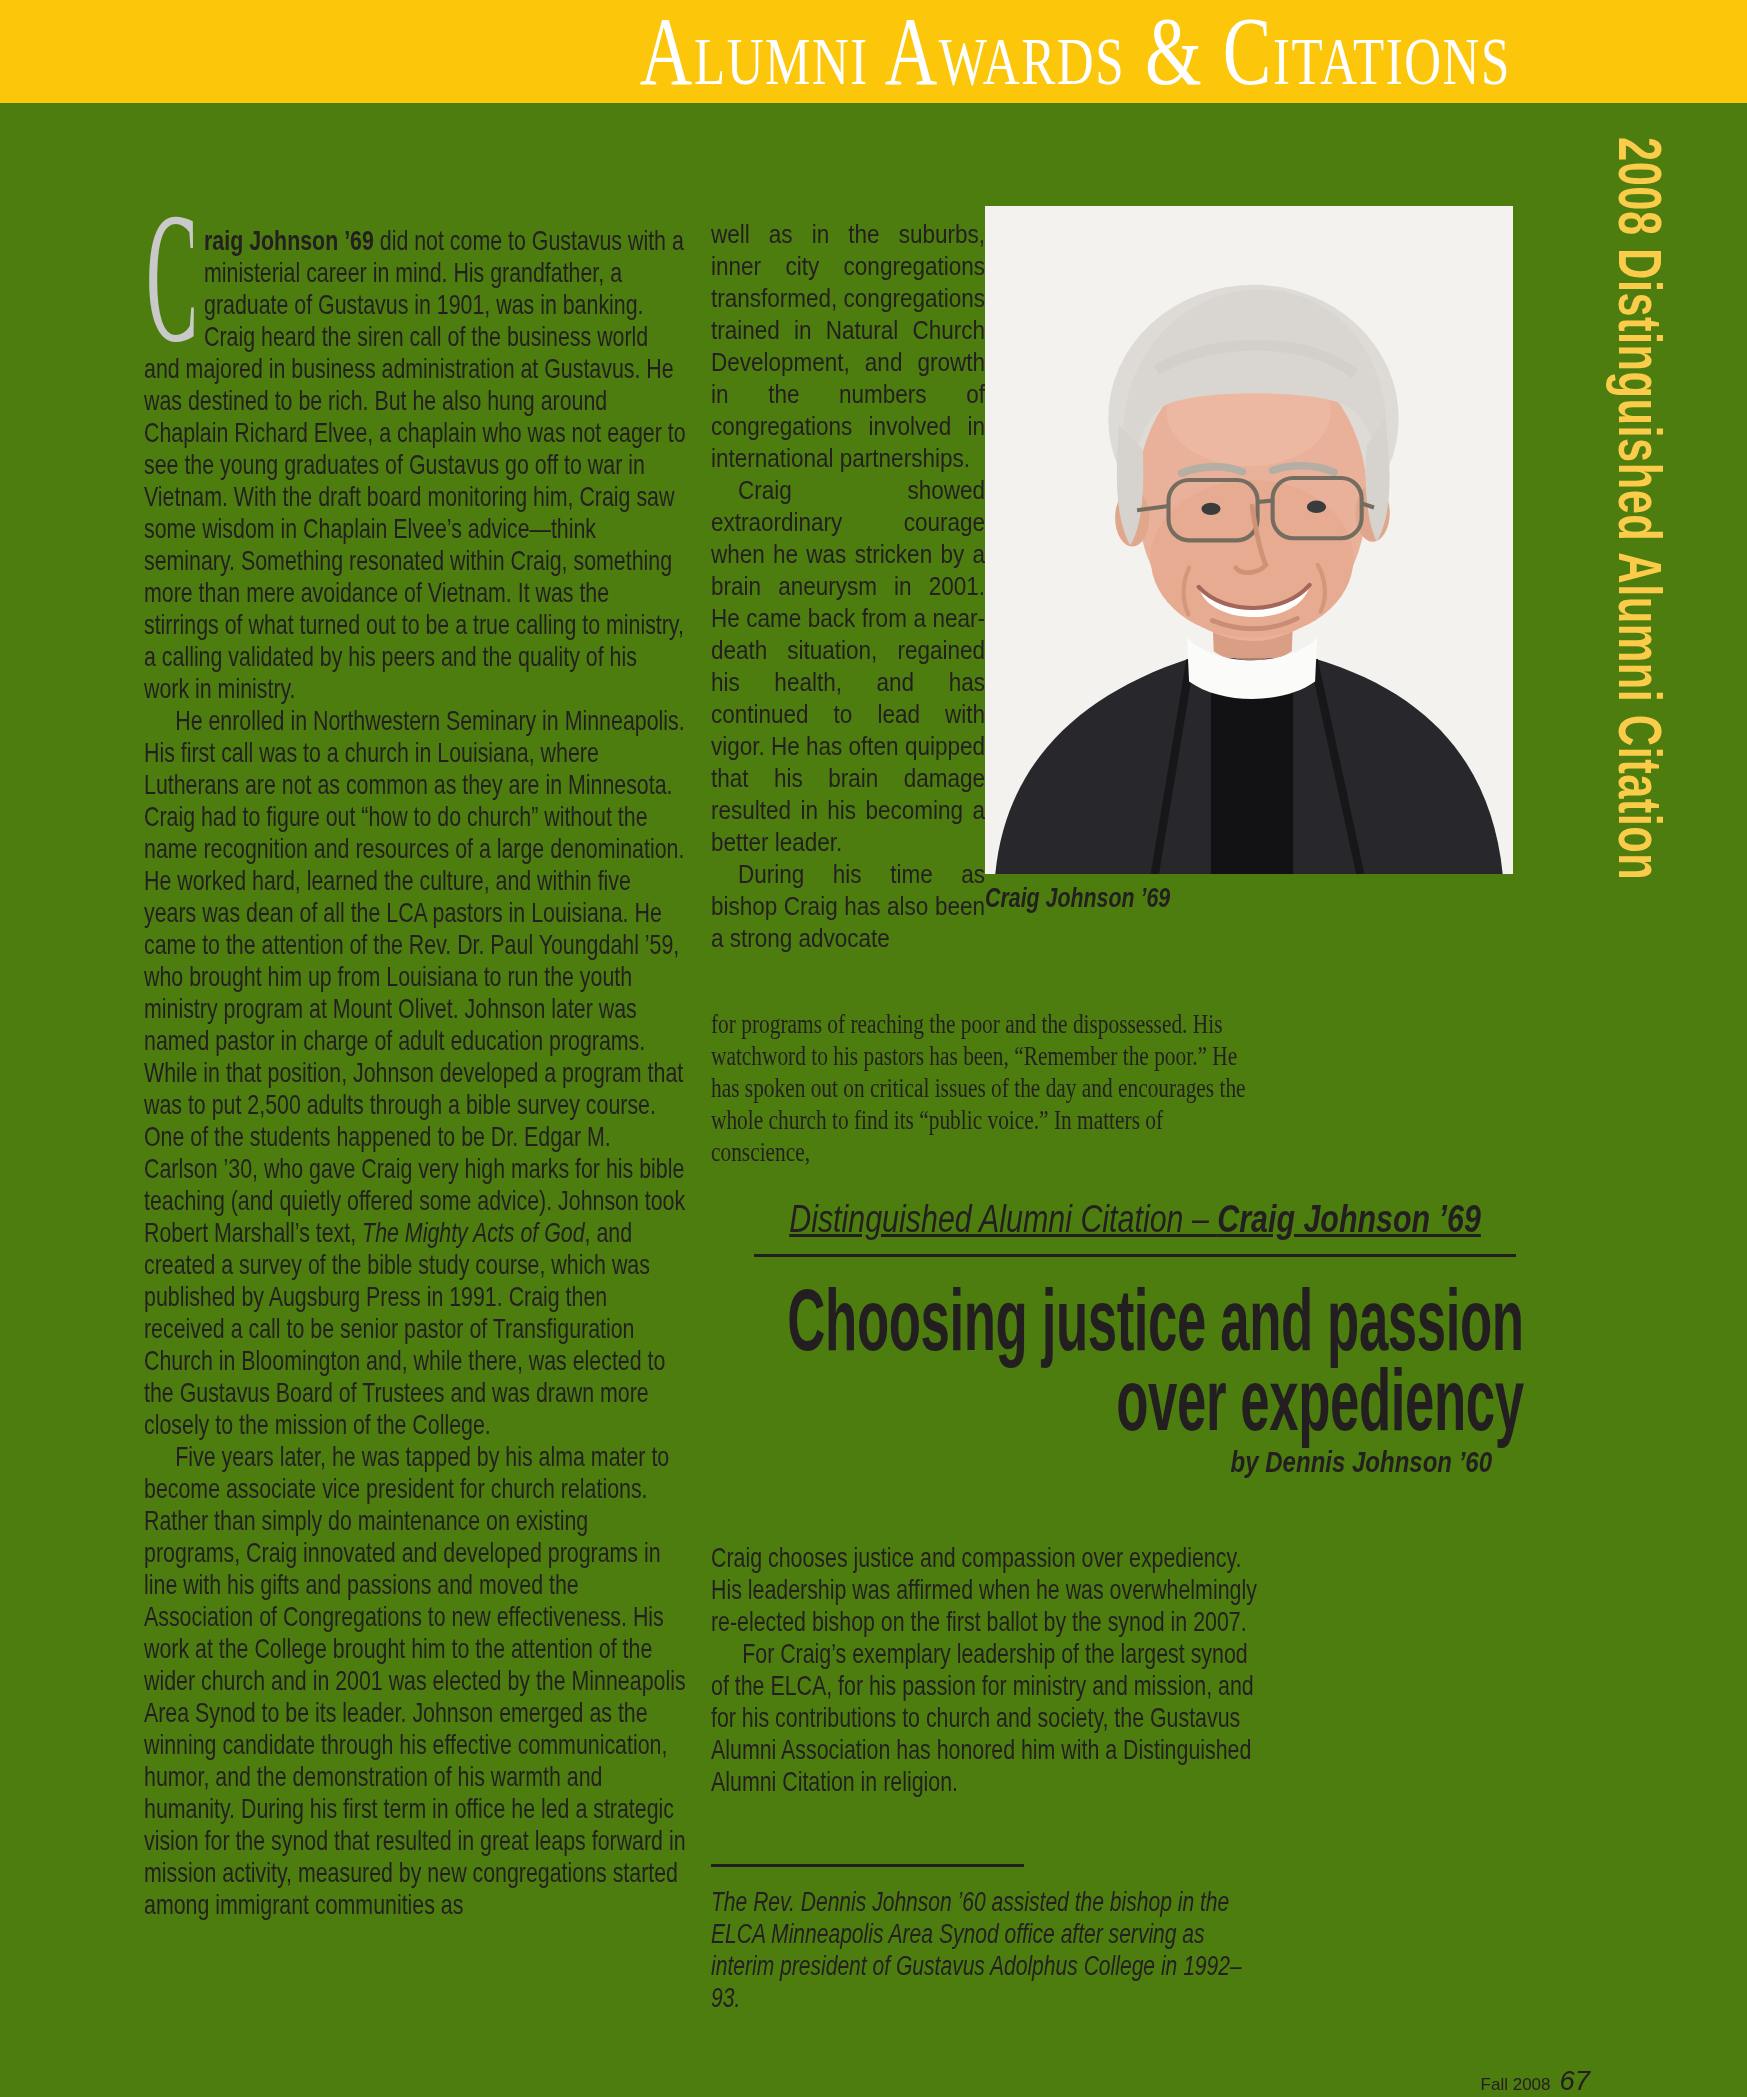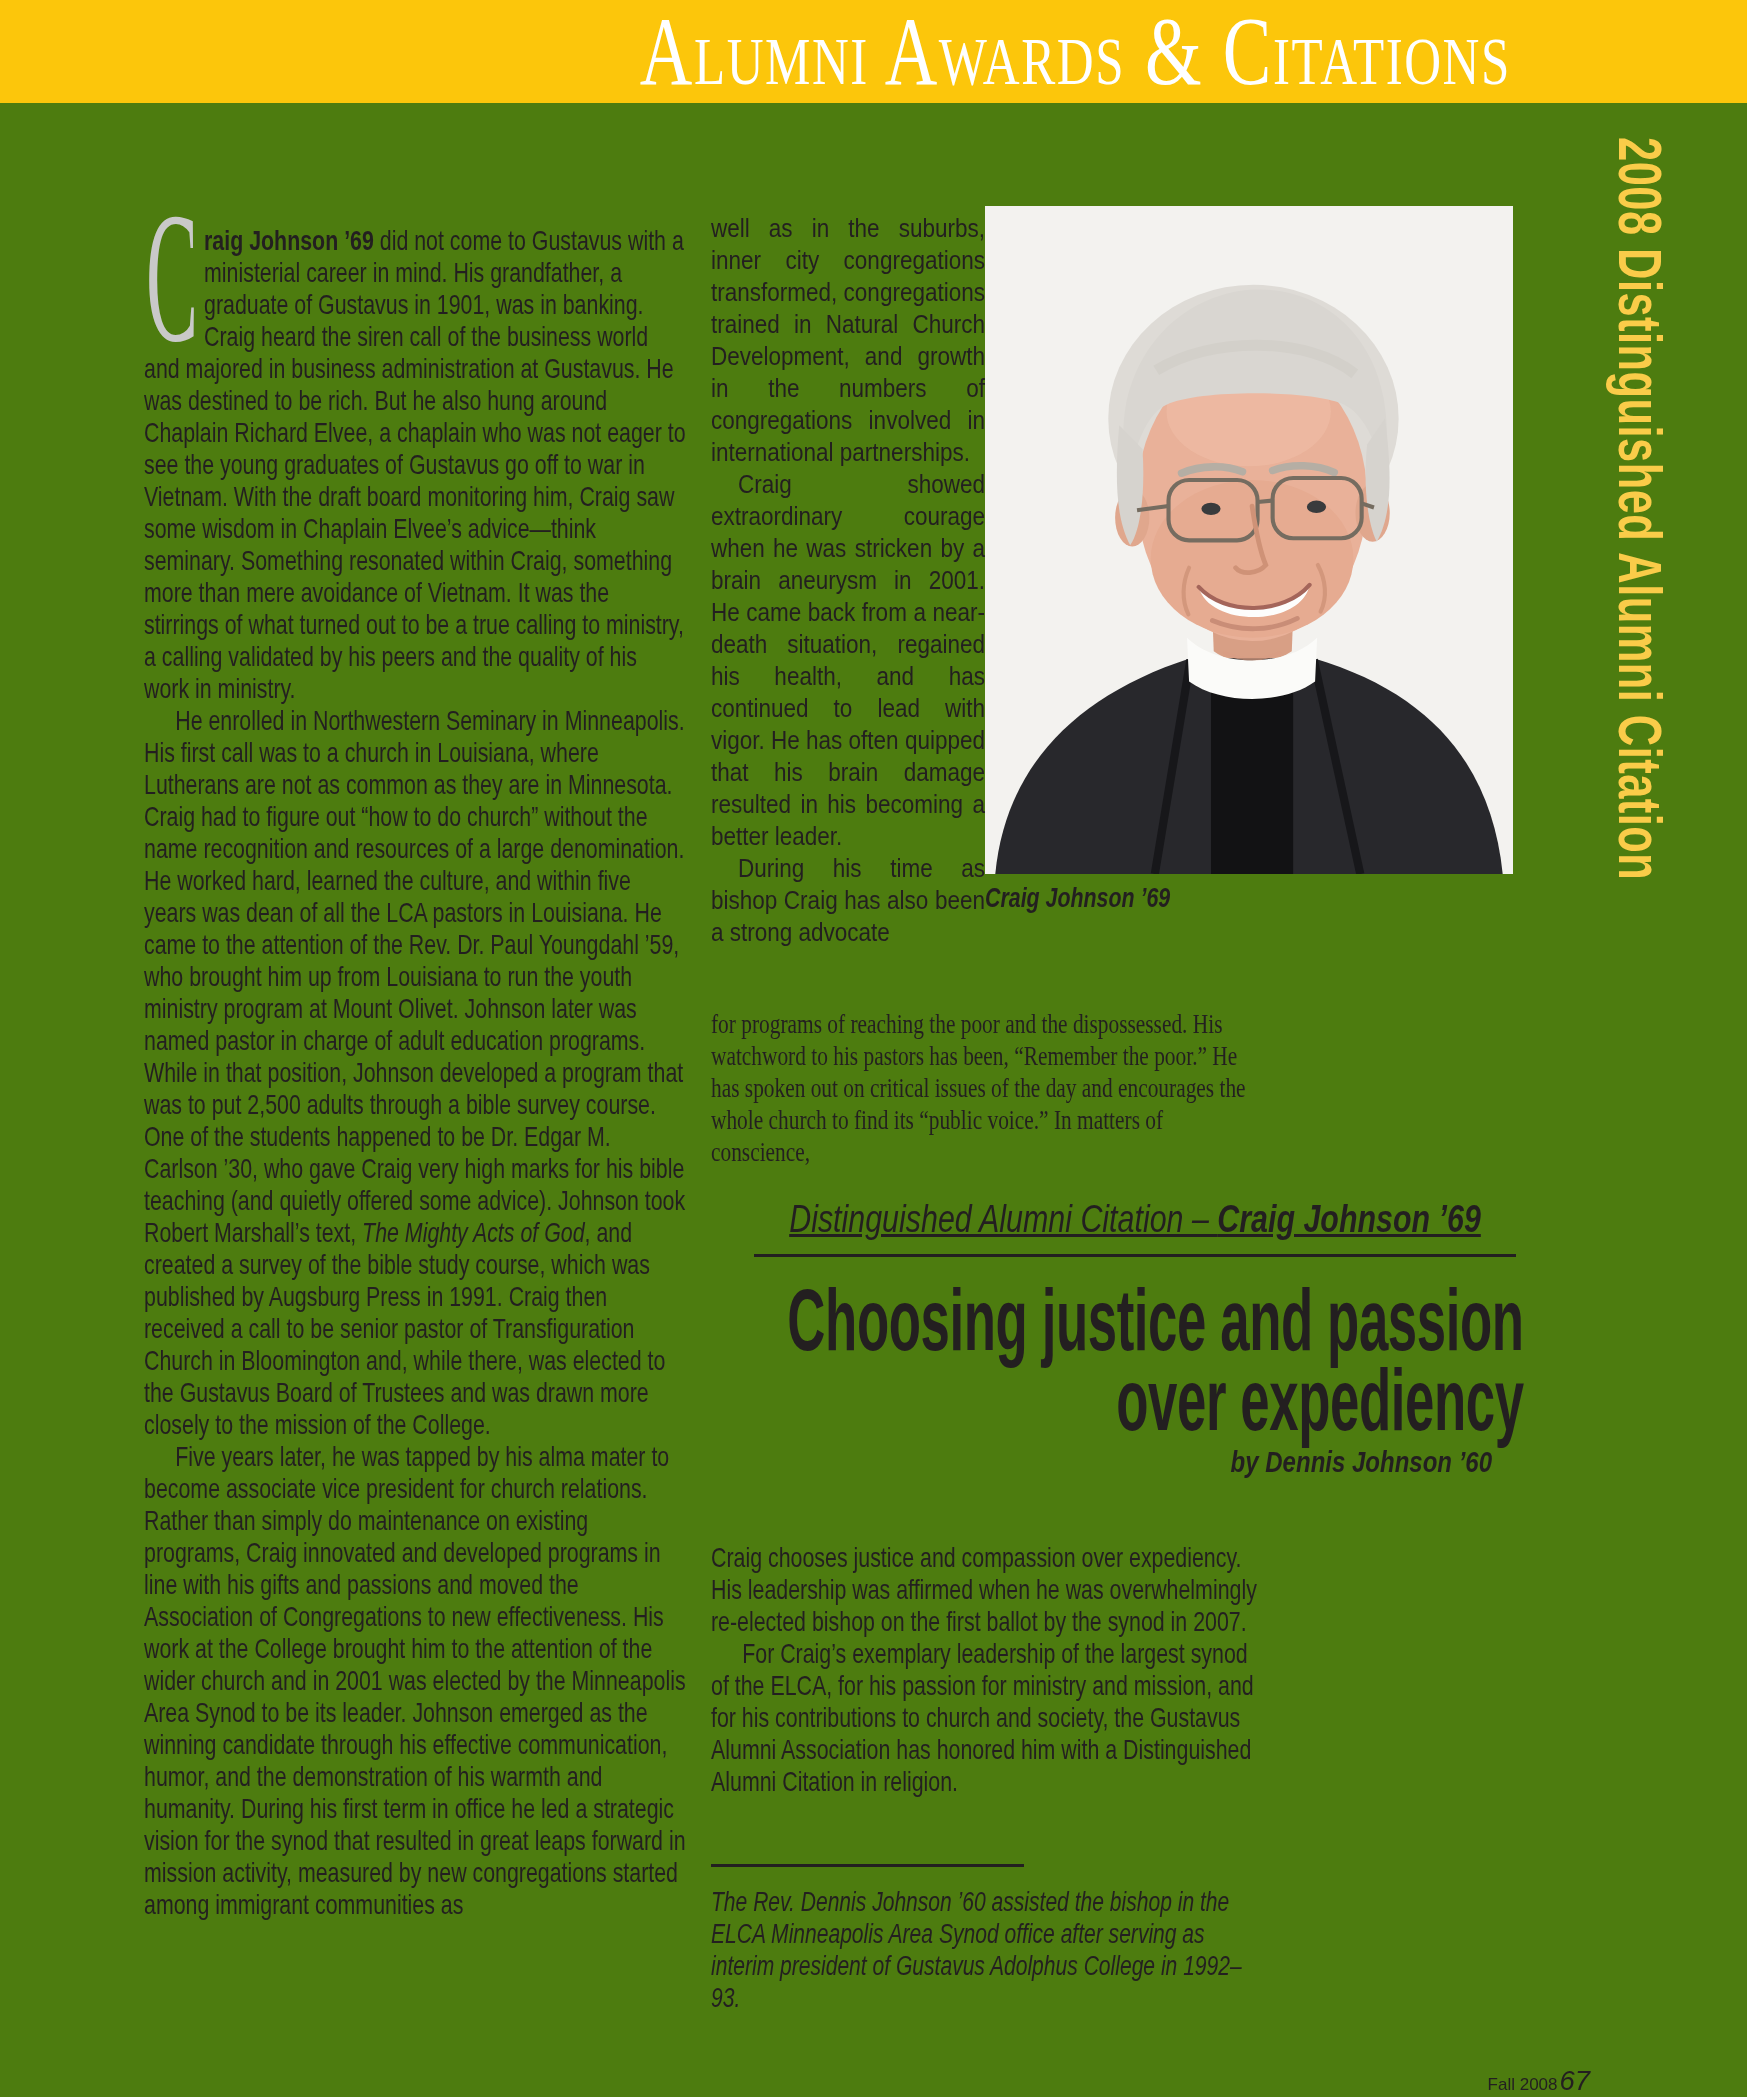--- a/index.html
+++ b/index.html
@@ -23,21 +23,21 @@
   .indent{text-indent:40px;}
   .indent2{text-indent:30px;}
   
   .col-left{position:absolute;left:144px;top:209px;width:543px;margin-top:16px;}
   .col-left .scale78{font-size:27.4px;line-height:32px;text-align:left;}
   .dc-spacer{float:left;width:77px;height:125px;}
   .dropcap{position:absolute;left:146px;top:184px;font-family:"Liberation Serif",serif;
         font-size:186px;line-height:1;color:#c9c9c9;transform:scaleX(0.42);
         transform-origin:0 0;}
   
-  .col-mid-narrow{position:absolute;left:711px;top:212px;width:274px;max-height:792px;overflow:hidden;}
+  .col-mid-narrow{position:absolute;left:711px;top:218px;width:274px;max-height:792px;overflow:hidden;}
   .col-mid-narrow .scale90{font-size:25px;line-height:32px;text-align:justify;}
   
   .col-mid-wide{position:absolute;left:711px;top:1008px;width:546px;font-family:Liberation Serif, serif;}
   .col-mid-wide .scale78{font-size:27.4px;line-height:32px;}
   
   .photo{position:absolute;left:985px;top:206px;width:528px;height:668px;margin:0;}
   .photo svg{display:block;width:100%;height:100%;}
   .caption{position:absolute;left:985px;top:881px;width:356px;}
   .caption .scale78{font-size:27.4px;line-height:33px;font-weight:bold;font-style:italic;}
   
@@ -53,21 +53,21 @@
   .byline .inner{transform:scaleX(0.8);transform-origin:0 0;width:125%;
         text-align:right;font-weight:bold;font-style:italic;font-size:30px;line-height:36px;}
   
   .col-lower{position:absolute;left:711px;top:1542px;width:546px;}
   .col-lower .scale78{font-size:27.4px;line-height:32px;}
   .footnote-rule{position:absolute;left:711px;top:1864px;width:313px;height:2.7px;background:#231f20;}
   .footnote{position:absolute;left:711px;top:1886px;width:548px;}
   .footnote .scale78{font-size:27px;line-height:32px;font-style:italic;}
   
   .page-footer{position:absolute;left:1453px;top:2065px;width:137px;
-        display:flex;align-items:baseline;justify-content:flex-end;gap:2px;}
+        display:flex;align-items:baseline;justify-content:flex-end;gap:9px;}
   .issue{font-size:17px;}
   .pageno{font-size:27.4px;font-style:italic;}
 </style>
 </head>
 <body>
 
 <div class="page">
 
   <header class="banner">
     <div class="banner-title">Alumni Awards &amp; Citations</div>

